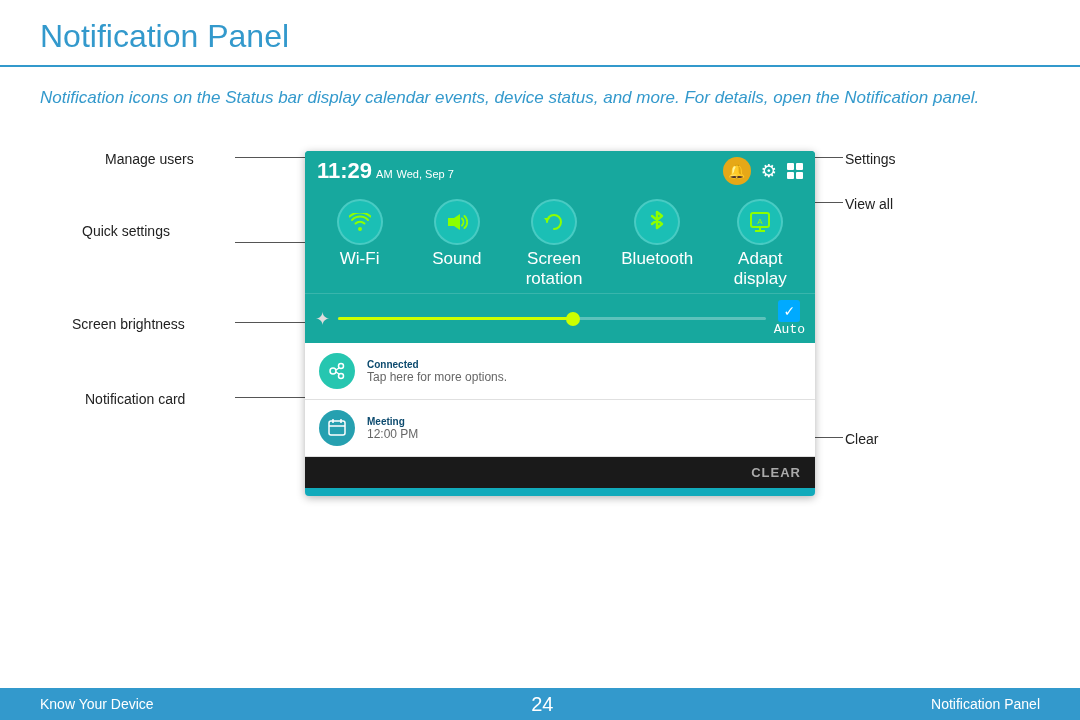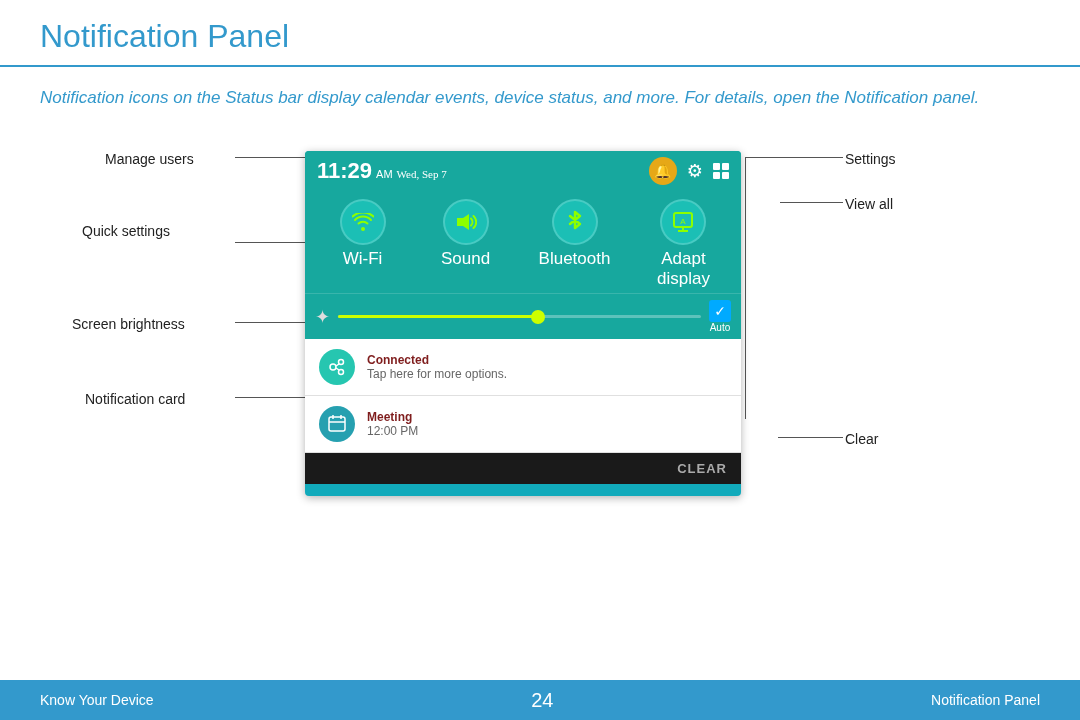--- a/index.html
+++ b/index.html
@@ -44,21 +44,21 @@
       font-weight: 500;
       color: #222;
       white-space: nowrap;
     }
 
     
     .panel {
       position: absolute;
       left: 305px;
       top: 30px;
-      width: 436px;
+      width: 510px;
       height: 345px;
       background: #1ab;
       border-radius: 4px;
       overflow: hidden;
       box-shadow: 0 2px 8px rgba(0,0,0,0.3);
     }
 
     
     .status-bar {
       display: flex;
@@ -77,21 +77,20 @@
       font-size: 22px;
       font-weight: bold;
     }
     .time-ampm {
       color: #fff;
       font-size: 11px;
     }
     .time-date {
       color: #fff;
       font-size: 11px;
-      font-family: Liberation Serif, serif;
     }
     .status-icons {
       display: flex;
       align-items: center;
       gap: 10px;
     }
     .status-icon-circle {
       width: 28px;
       height: 28px;
       border-radius: 50%;
@@ -200,21 +199,22 @@
       background: #00aaff;
       border-radius: 3px;
       display: flex;
       align-items: center;
       justify-content: center;
       color: #fff;
       font-size: 14px;
     }
     .auto-label {
       color: #fff;
-      font-size: 10px;
+      font-size: 13px;
+      font-family: Liberation Mono, monospace;
     }
 
     
     .notif-area {
       background: #f5f5f5;
       flex: 1;
     }
     .notif-card {
       display: flex;
       align-items: center;
@@ -229,23 +229,23 @@
       border-radius: 50%;
       display: flex;
       align-items: center;
       justify-content: center;
       color: #fff;
       font-size: 18px;
       flex-shrink: 0;
     }
     .notif-text {}
     .notif-title {
-      font-size: 12px;
+      font-size: 10px;
       font-weight: bold;
-      color: #7f1d1d;
+      color: #0c4a6e;
     }
     .notif-sub {
       font-size: 12px;
       color: #666;
     }
 
     
     .clear-bar {
       background: #1a1a1a;
       display: flex;
@@ -257,21 +257,21 @@
       color: #aaa;
       font-size: 13px;
       font-weight: bold;
       letter-spacing: 1px;
     }
 
     
     .footer {
       position: absolute;
       bottom: 0; left: 0; right: 0;
-      height: 40px;
+      height: 32px;
       background: #3399cc;
       display: flex;
       align-items: center;
       justify-content: space-between;
       padding: 0 40px;
     }
     .footer-left, .footer-right {
       color: #fff;
       font-size: 14px;
     }
@@ -363,20 +363,29 @@
         <div class="qs-circle">
           <svg width="22" height="18" viewBox="0 0 22 18">
             <polygon points="2,5 8,5 14,1 14,17 8,13 2,13" fill="#8cff00"></polygon>
             <path d="M16 5.5a5 5 0 010 7" stroke="#8cff00" stroke-width="2" fill="none" stroke-linecap="round"></path>
             <path d="M18.5 3a8 8 0 010 12" stroke="#8cff00" stroke-width="2" fill="none" stroke-linecap="round"></path>
           </svg>
         </div>
         <span class="qs-label">Sound</span>
       </div>
 
+      <div class="qs-item">
+        <div class="qs-circle">
+          <svg width="22" height="22" viewBox="0 0 22 22">
+            <path d="M4 11a7 7 0 117 7" stroke="#8cff00" stroke-width="2" fill="none" stroke-linecap="round"></path>
+            <polygon points="4,11 1,7 7,7" fill="#8cff00"></polygon>
+          </svg>
+        </div>
+        <span class="qs-label">Screen<br>rotation</span>
+      </div>
 
       <div class="qs-item">
         <div class="qs-circle">
           <svg width="16" height="24" viewBox="0 0 16 24">
             <polyline points="3,6 13,14 8,18 8,2 13,6 3,14" fill="none" stroke="#8cff00" stroke-width="2.5" stroke-linejoin="round" stroke-linecap="round"></polyline>
           </svg>
         </div>
         <span class="qs-label">Bluetooth</span>
       </div>
 

